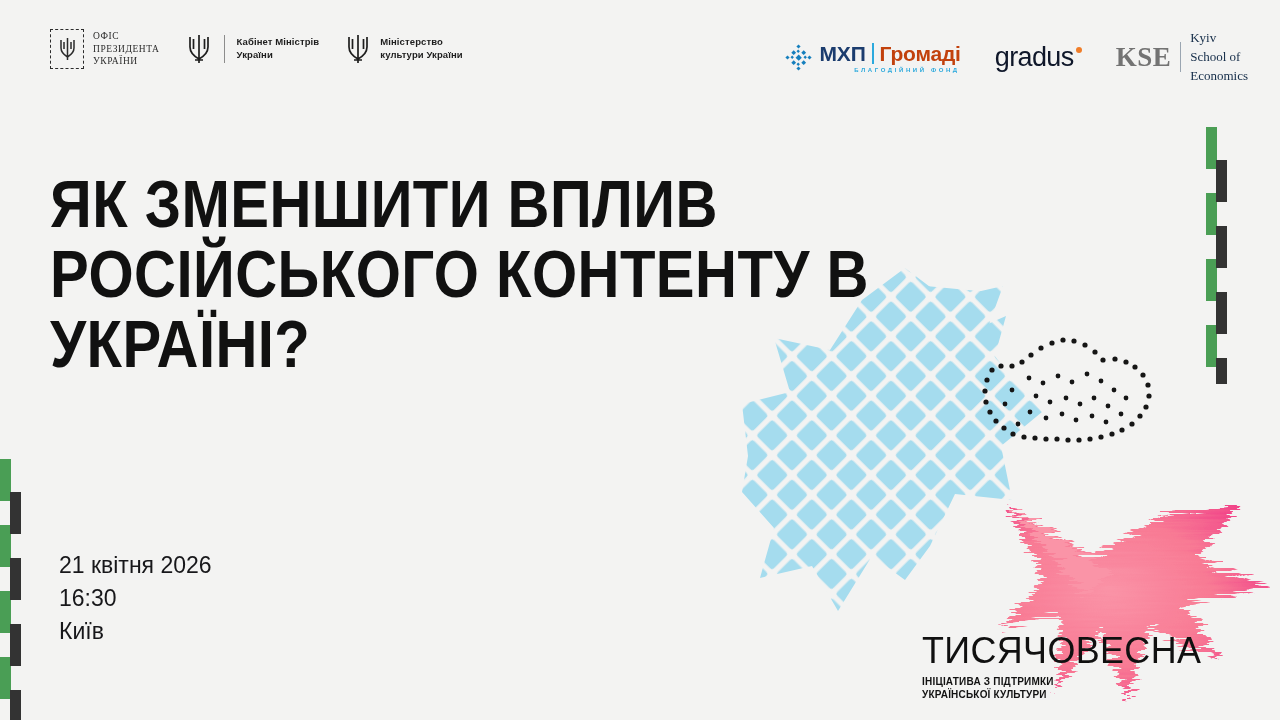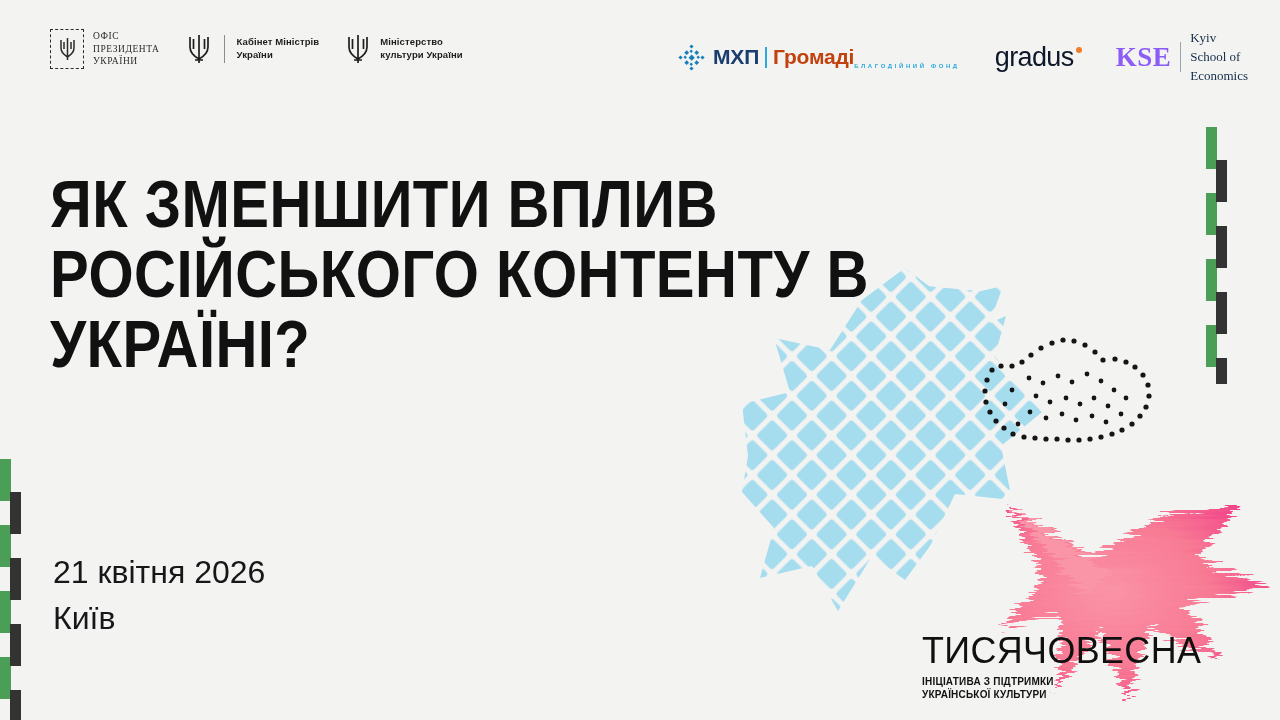--- a/index.html
+++ b/index.html
@@ -86,21 +86,21 @@
   .vrule {
     width: 1px;
     height: 28px;
     background: #8c8c8c;
     margin: 0 3px;
   }
 
   
   .mhp-unit { display: flex; align-items: center; gap: 8px; }
   .mhp-mark { width: 27px; height: 27px; }
-  .mhp-word-wrap { display: flex; flex-direction: row; align-items: flex-start; }
+  .mhp-word-wrap { display: flex; flex-direction: column; align-items: flex-start; }
   .mhp-words {
     display: flex;
     align-items: center;
     gap: 6px;
     font-family: "Liberation Sans", sans-serif;
     font-weight: bold;
     font-size: 21px;
     letter-spacing: -0.2px;
   }
   .mhp-navy { color: #1b3c6e; }
@@ -134,21 +134,21 @@
     margin-left: 2px;
   }
 
   
   .kse-unit { display: flex; align-items: center; gap: 9px; }
   .kse-mark {
     font-family: "Liberation Serif", serif;
     font-weight: bold;
     font-size: 27px;
     letter-spacing: 0.5px;
-    color: #8b5cf6;
+    color: #737373;
   }
   .kse-rule { width: 1px; height: 30px; background: #9aa5b1; }
   .kse-sub {
     font-family: Liberation Serif, serif;
     font-size: 13px;
     line-height: 1.45;
     color: #142c48;
     white-space: pre-line;
   }
 
@@ -178,25 +178,25 @@
     font-size: 31px;
     line-height: 1.34;
     letter-spacing: -0.3px;
     color: #17171a;
     white-space: pre-line;
   }
 
   
   .event-details {
     position: absolute;
-    left: 53px;
+    left: 59px;
     top: 549px;
     font-family: "Liberation Sans", sans-serif;
     font-weight: normal;
-    font-size: 32px;
+    font-size: 23px;
     line-height: 1.44;
     letter-spacing: 0px;
     color: #17171a;
   }
   .event-details div { white-space: nowrap; }
 
   
   .brand-lockup {
     position: absolute;
     left: 922px;
@@ -479,20 +479,21 @@
 Economics</span>
     </div>
   </div>
 
   <h1 class="headline">ЯК ЗМЕНШИТИ ВПЛИВ
 РОСІЙСЬКОГО КОНТЕНТУ В УКРАЇНІ?</h1>
 
 
   <div class="event-details">
     <div>21 квітня 2026</div>
+    <div>16:30</div>
     <div>Київ</div>
   </div>
 
   <div class="brand-lockup">
     <div class="brand-name">ТИСЯЧОВЕСНА</div>
     <div class="brand-tagline">ІНІЦІАТИВА З ПІДТРИМКИ
 УКРАЇНСЬКОЇ КУЛЬТУРИ</div>
   </div>
 
 </div>

